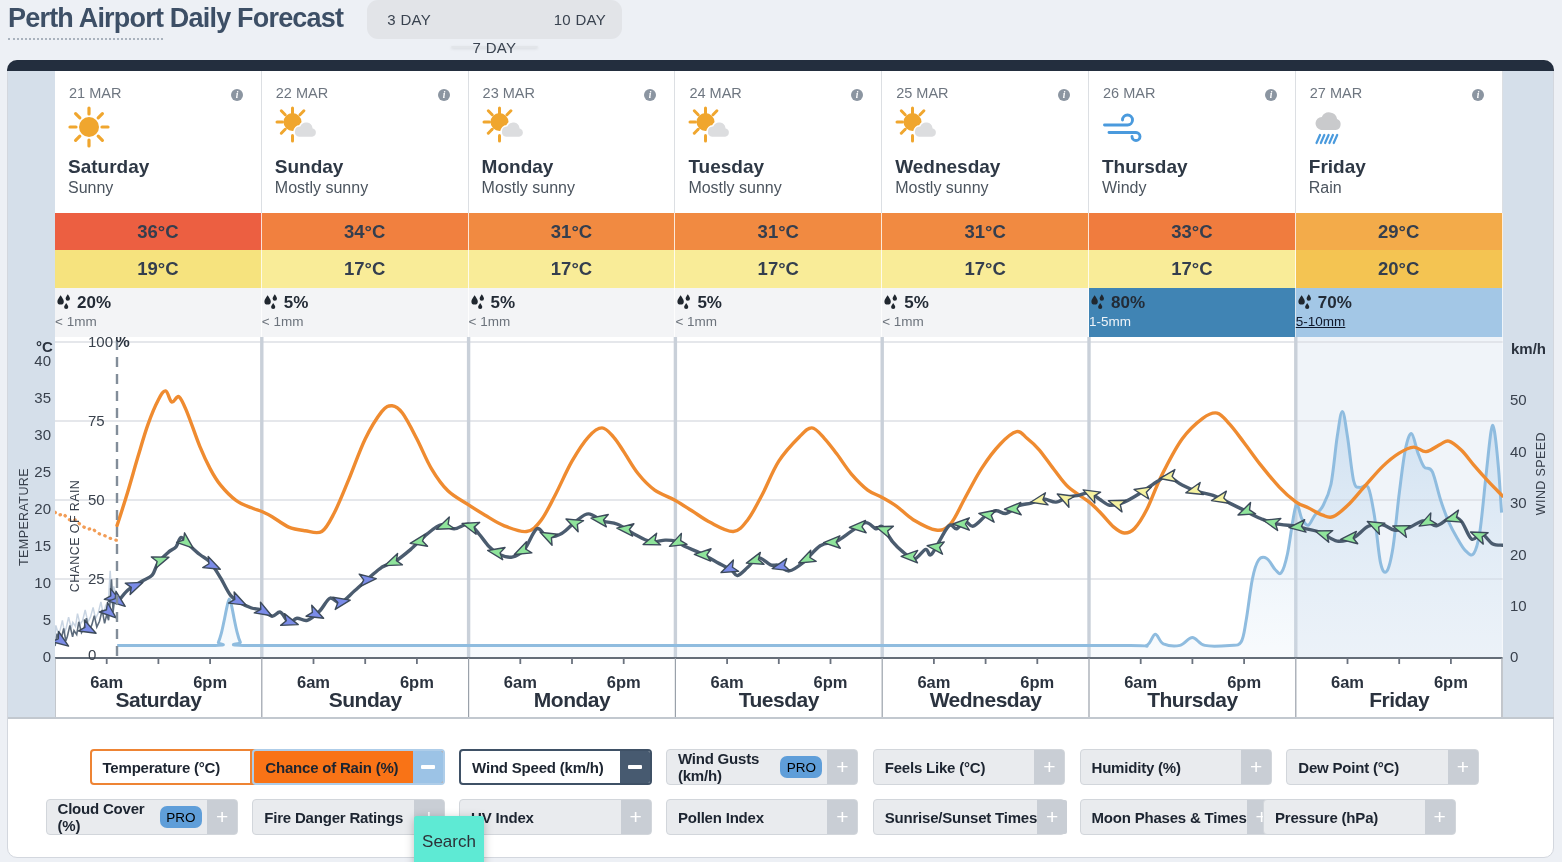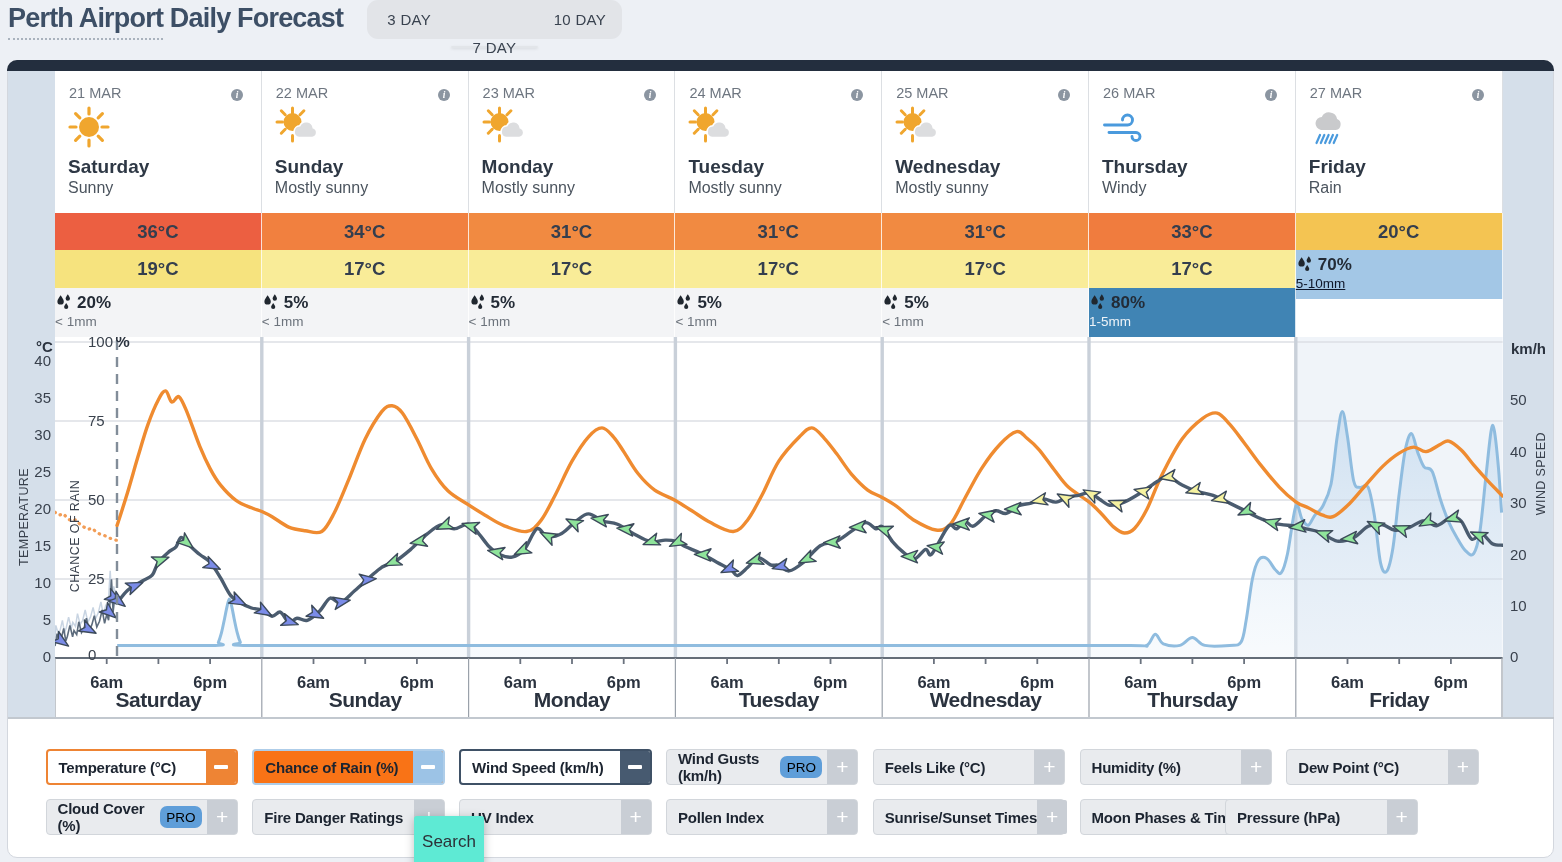--- a/index.html
+++ b/index.html
@@ -41,21 +41,21 @@
 .vlab { position:absolute; font-size:12.5px; color:#39414d; letter-spacing:0.4px;
   writing-mode:vertical-rl; transform:rotate(180deg); }
 .btn { position:absolute; width:192.6px; height:36px; border-radius:4px;
   display:flex; align-items:center; }
 .blbl { flex:1; padding-left:11px; font-size:15px; font-weight:bold; color:#1c2430;
   line-height:17px; letter-spacing:-0.2px; white-space:nowrap; }
 .blbl.wrap { white-space:normal; }
 .bsq { width:30px; height:100%; display:flex; align-items:center; justify-content:center;
   color:#fff; font-size:21px; font-weight:normal; border-radius:0 2px 2px 0; flex:none; }
 .mbar { width:14px; height:3.6px; background:#fff; border-radius:1px; display:block; }
-.btn.act-t { background:#fff; border:2px solid #ee8434; }
+.btn.act-t { background:#fff; border:2px solid #ee8434;margin-left:44px; }
 .btn.act-t .bsq { background:#ee8434; }
 .btn.act-r { background:#f97316; border:2px solid #aecde9; }
 .btn.act-r .bsq { background:#9cc3e6; }
 .btn.act-w { background:#fff; border:2px solid #3f5166; }
 .btn.act-w .bsq { background:#475a70; }
 .btn.inact { background:#e9ebee; border:1px solid #d2d6db; }
 .btn.inact .bsq { background:#c9ced5; font-weight:normal; }
 .propill { background:#5f9ed9; color:#000000; font-size:13.5px; padding:3.5px 6.5px;
   border-radius:7px; margin-right:5px; flex:none; }
 #tooltip { position:absolute; left:414px; top:816px; width:70px; height:52px;
@@ -279,20 +279,21 @@
 <line x1="11" y1="29" x2="7.5" y2="37"></line>
             <line x1="15.3" y1="29" x2="11.8" y2="37"></line>
             <line x1="19.6" y1="29" x2="16.1" y2="37"></line>
             <line x1="23.9" y1="29" x2="20.4" y2="37"></line>
             <line x1="28.2" y1="29" x2="24.7" y2="37"></line>
           </g>
         </svg></div>
     <div class="dname">Friday</div>
     <div class="ddesc">Rain</div>
   </div>
+  <div class="hi" style="background:#f3ab4a">29°C</div>
   <div class="lo" style="background:#f4c452">20°C</div>
   <div class="rain fri" style="background:#a3c7e6">
      <div class="rpct"><svg width="18" height="18" viewBox="0 0 18 18" style="vertical-align:-3.5px;margin-right:4px">
           <path d="M5.6 1.2 C7.3 3.7 8.8 5.7 8.8 7.4 a3.2 3.2 0 1 1 -6.4 0 C2.4 5.7 3.9 3.7 5.6 1.2z" fill="#20272f"></path>
           <path d="M12.8 0.2 C14 2 15 3.4 15 4.6 a2.2 2.2 0 1 1 -4.4 0 C10.6 3.4 11.6 2 12.8 0.2z" fill="#20272f"></path>
           <path d="M11.2 9.0 C12.3 10.6 13.3 11.9 13.3 13 a2.1 2.1 0 1 1 -4.2 0 C9.1 11.9 10.1 10.6 11.2 9.0z" fill="#20272f"></path>
         </svg>70%</div>
      <div class="rmm">5-10mm</div>
   </div>
 </div>
@@ -512,17 +513,17 @@
     <span class="bsq">+</span>
   </div>
 <div class="btn inact" style="left:872.7px;top:799px">
     <span class="blbl">Sunrise/Sunset Times</span>
     <span class="bsq">+</span>
   </div>
 <div class="btn inact" style="left:1079.5px;top:799px">
     <span class="blbl">Moon Phases &amp; Times</span>
     <span class="bsq">+</span>
   </div>
-<div class="btn inact" style="left:1225px;top:799px">
+<div class="btn inact" style="left:1263px;top:799px">
     <span class="blbl">Pressure (hPa)</span>
     <span class="bsq">+</span>
   </div>
 <div id="tooltip">Search</div>
 
 </body></html>

